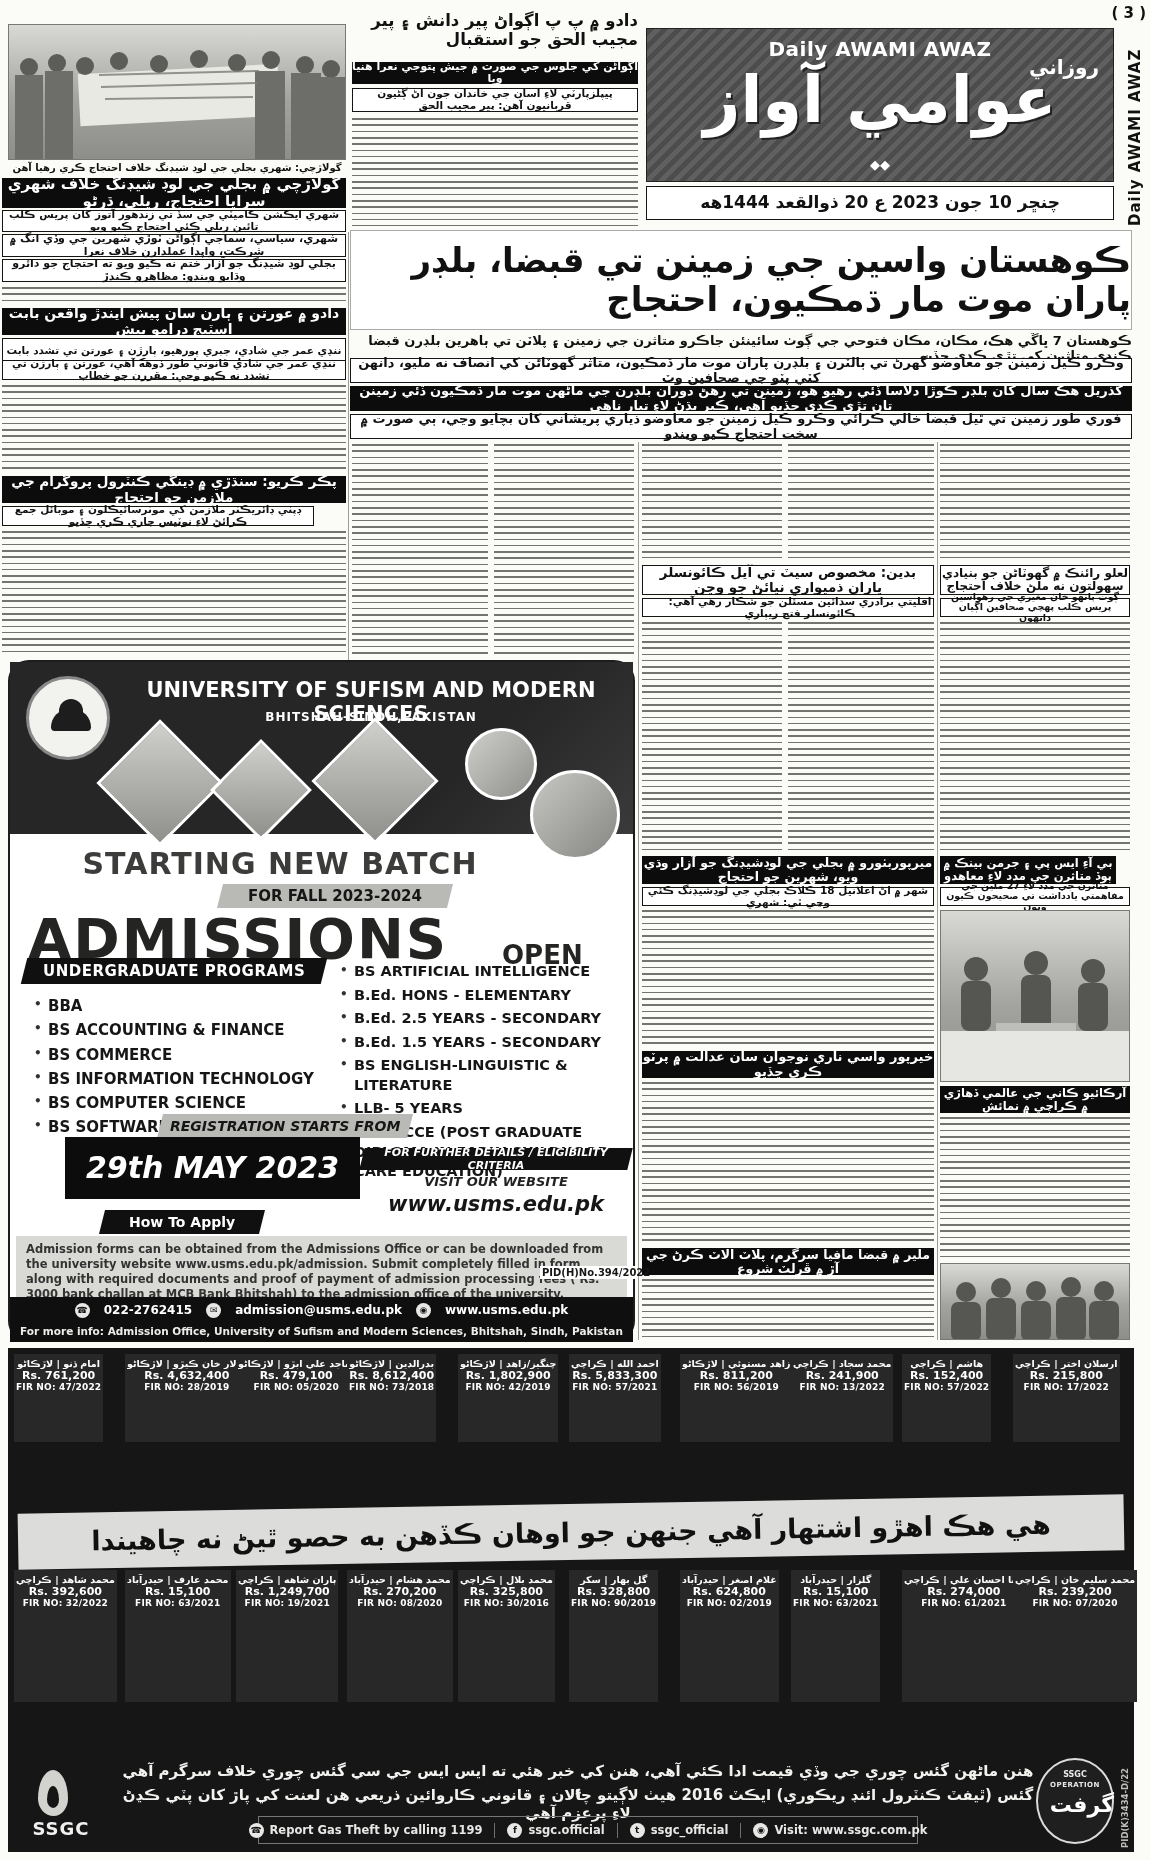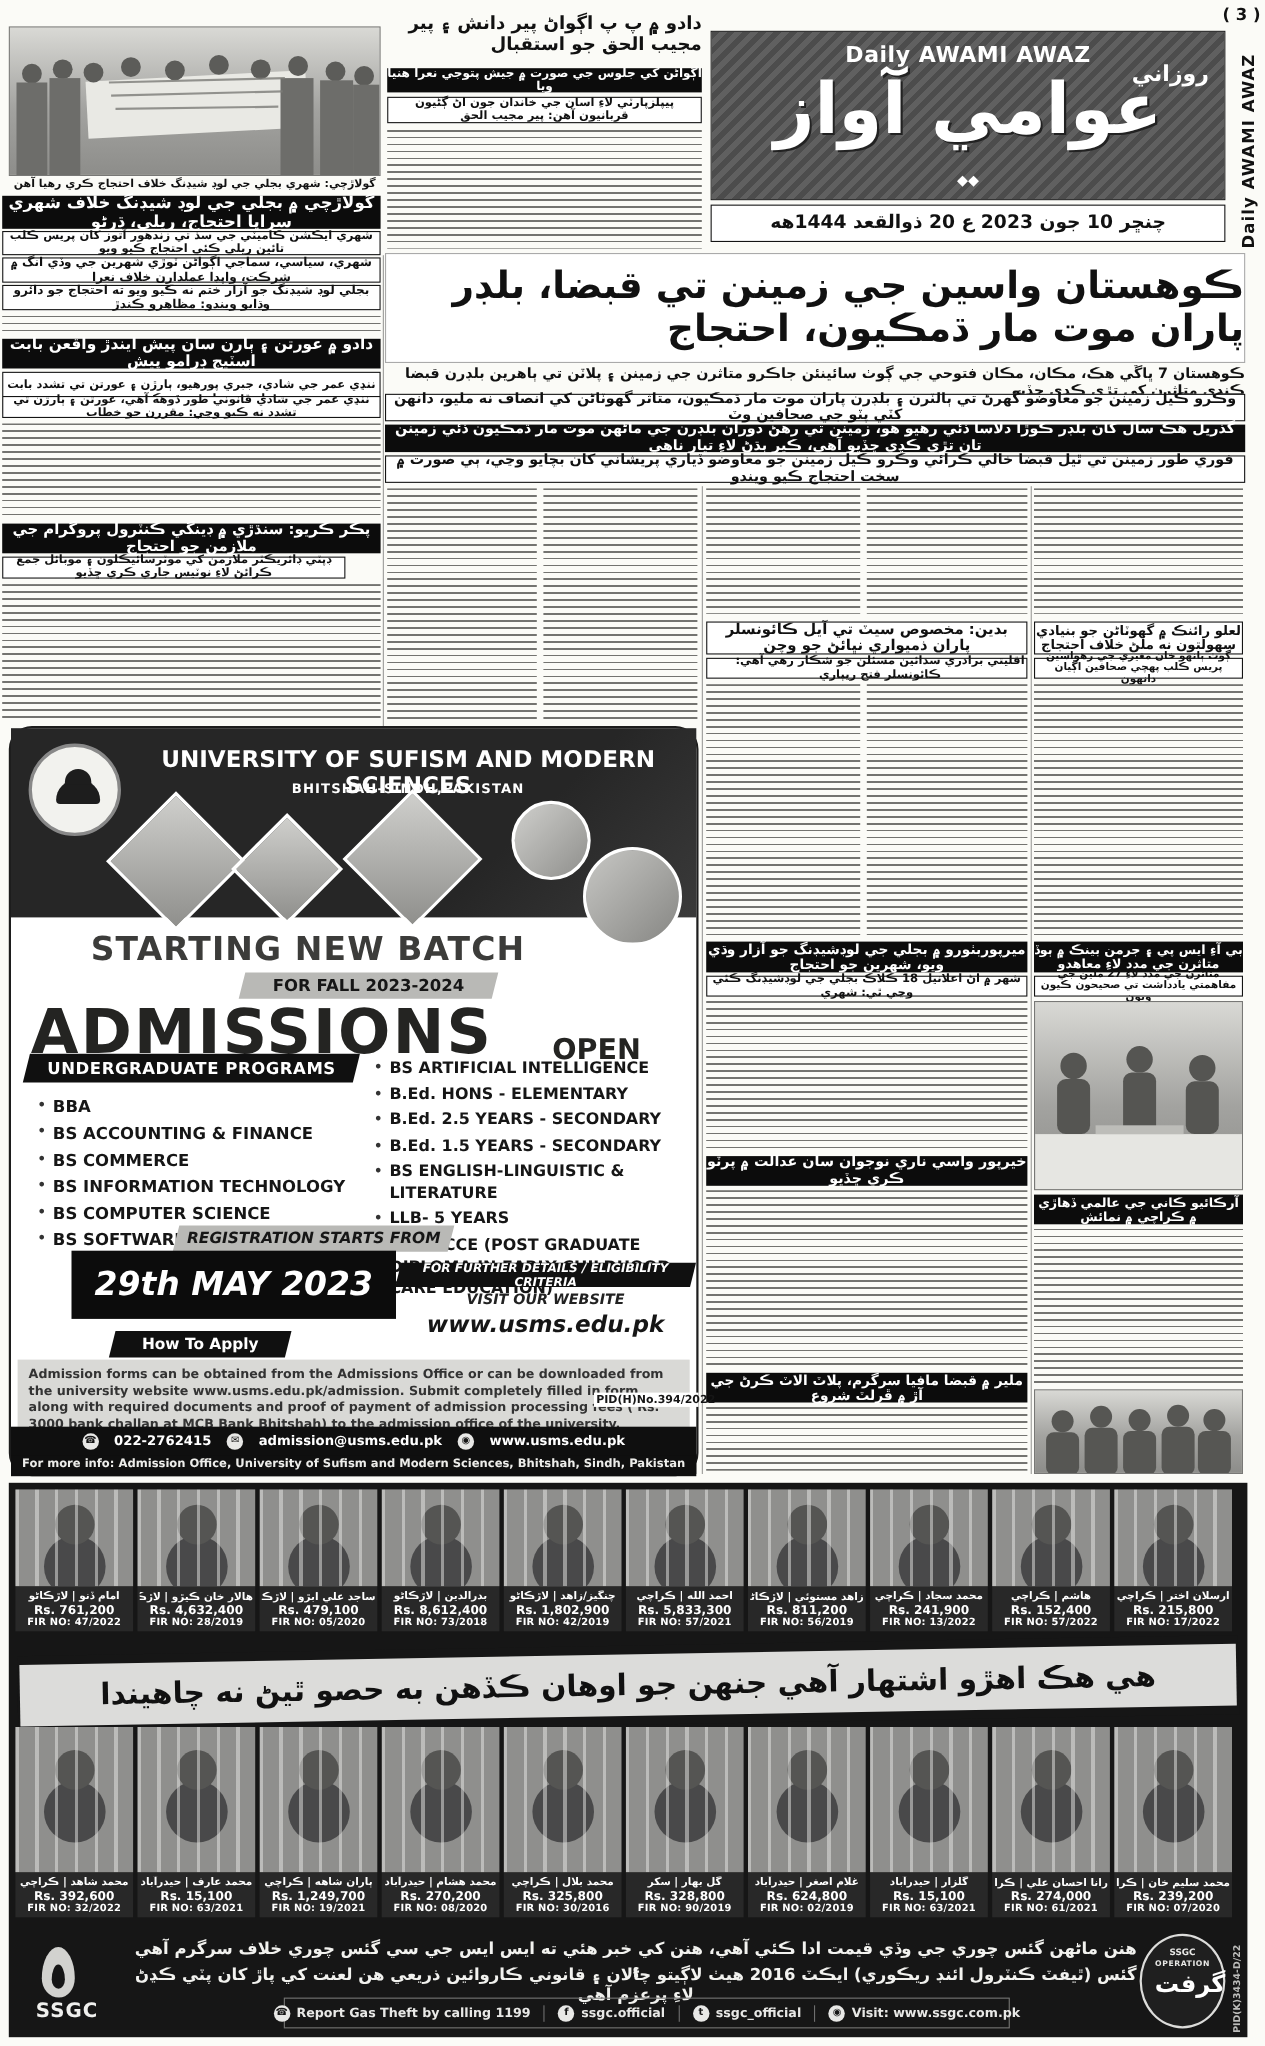--- a/index.html
+++ b/index.html
@@ -12,21 +12,21 @@
   .wb{background:#fff;border:1.5px solid #141414;color:#111;font-weight:bold;line-height:1.12;}
   .hl{font-weight:bold;text-align:right;line-height:1.15;}
   .sim{background-image:repeating-linear-gradient(180deg,#4d4d4a 0 1.6px,transparent 1.6px 6.3px);opacity:.78;}
   .colrule{background:#9b9b98;width:1px;}
   .photo{background:linear-gradient(180deg,#d9d9d5,#a3a3a0 55%,#8d8d8a);border:1px solid #787876;overflow:hidden;}
   .masthead{background:repeating-linear-gradient(135deg,#4c4c4c 0 5px,#606060 5px 10px);border:1px solid #222;}
   .vert{writing-mode:vertical-rl;transform:rotate(180deg);}
   
   .ssgc{background:#161616;}
   .mugrow{display:flex;gap:4px;position:absolute;box-sizing:border-box;}
-  .mug{flex:1;display:flex;flex-direction:column;min-width:0;}
+  .mug{flex:1;display:flex;flex-direction:row;min-width:0;}
   .mugphoto{height:88px;position:relative;background:#8f8f8d;overflow:hidden;}
   .mugphoto.tall{height:132px;}
   .mugphoto::before{content:"";position:absolute;left:50%;top:16%;width:36px;height:36px;margin-left:-18px;
       border-radius:50%;background:#555553;box-shadow:0 38px 0 10px #49494a;}
   .mugphoto::after{content:"";position:absolute;inset:0;
       background:repeating-linear-gradient(90deg,rgba(232,232,230,.5) 0 3px,transparent 3px 18px);}
   .muglabel{background:#282828;color:#fff;text-align:center;padding:4px 2px 3px;}
   .mugname{font-size:9.5px;font-weight:bold;direction:rtl;white-space:nowrap;overflow:hidden;}
   .mugamt{font-size:11px;font-weight:bold;}
   .mugfir{font-size:9px;font-weight:bold;letter-spacing:.2px;}
@@ -140,21 +140,21 @@
   <div class="abs wb ctr rtl" style="left:642px;top:887px;width:292px;height:19px;font-size:10.5px;">شهر ۾ اڻ اعلانيل 18 ڪلاڪ بجلي جي لوڊشيڊنگ ڪئي وڃي ٿي: شهري</div>
   <div class="abs sim" style="left:642px;top:910px;width:292px;height:138px;"></div>
   <div class="abs bb ctr rtl" style="left:642px;top:1051px;width:292px;height:27px;font-size:13px;">خيرپور واسي ناري نوجوان سان عدالت ۾ پرٽو ڪري ڇڏيو</div>
   <div class="abs sim" style="left:642px;top:1082px;width:292px;height:161px;"></div>
   <div class="abs bb ctr rtl" style="left:642px;top:1248px;width:292px;height:27px;font-size:12.5px;">ملير ۾ قبضا مافيا سرگرم، پلاٽ الاٽ ڪرڻ جي آڙ ۾ ڦرلٽ شروع</div>
   <div class="abs sim" style="left:642px;top:1279px;width:292px;height:58px;"></div>
 
   <div class="abs wb ctr rtl" style="left:940px;top:565px;width:190px;height:30px;font-size:12px;">لعلو رائنڪ ۾ گهوٽاڻن جو بنيادي سهولتون نه ملڻ خلاف احتجاج</div>
   <div class="abs wb ctr rtl" style="left:940px;top:598px;width:190px;height:19px;font-size:9.5px;">ڳوٺ ٻانهو خان مغيري جي رهواسين پريس ڪلب پهچي صحافين اڳيان دانهون</div>
   <div class="abs sim" style="left:940px;top:622px;width:190px;height:228px;"></div>
-  <div class="abs bb ctr rtl" style="left:940px;top:856px;width:190px;height:28px;font-size:11.5px;">بي آءِ ايس پي ۽ جرمن بينڪ ۾ ٻوڏ متاثرن جي مدد لاءِ معاهدو</div>
+  <div class="abs bb ctr rtl" style="left:940px;top:856px;width:176px;height:28px;font-size:11.5px;">بي آءِ ايس پي ۽ جرمن بينڪ ۾ ٻوڏ متاثرن جي مدد لاءِ معاهدو</div>
   <div class="abs wb ctr rtl" style="left:940px;top:887px;width:190px;height:19px;font-size:9.5px;">متاثرن جي مدد لاءِ 27 ملين جي مفاهمتي يادداشت تي صحيحون ڪيون ويون</div>
   <div class="abs photo" style="left:940px;top:910px;width:190px;height:172px;">
     <svg width="190" height="172">
       <rect x="0" y="120" width="190" height="52" fill="#e6e6e2"></rect>
       <g fill="#555552">
         <circle cx="35" cy="58" r="12"></circle>
           <rect x="20" y="70" width="30" height="50" rx="8"></rect>
         <circle cx="95" cy="52" r="12"></circle>
           <rect x="80" y="64" width="30" height="56" rx="8"></rect>
         <circle cx="152" cy="60" r="12"></circle>

